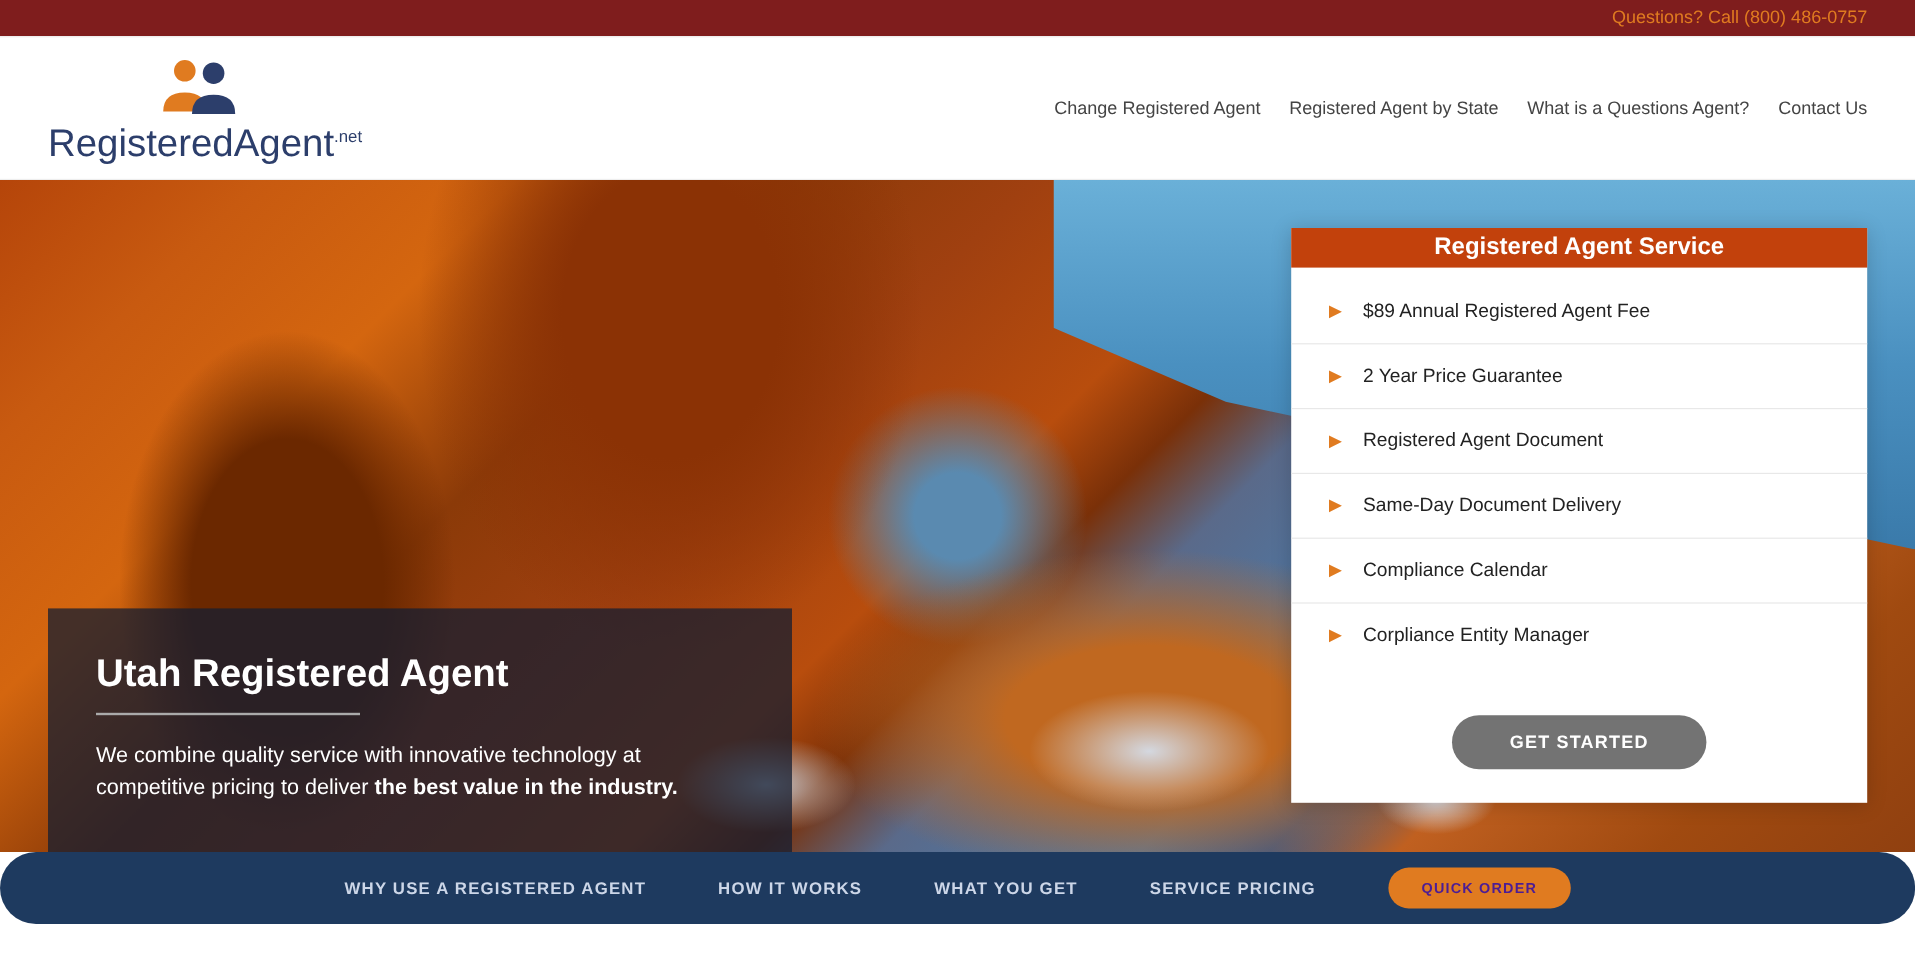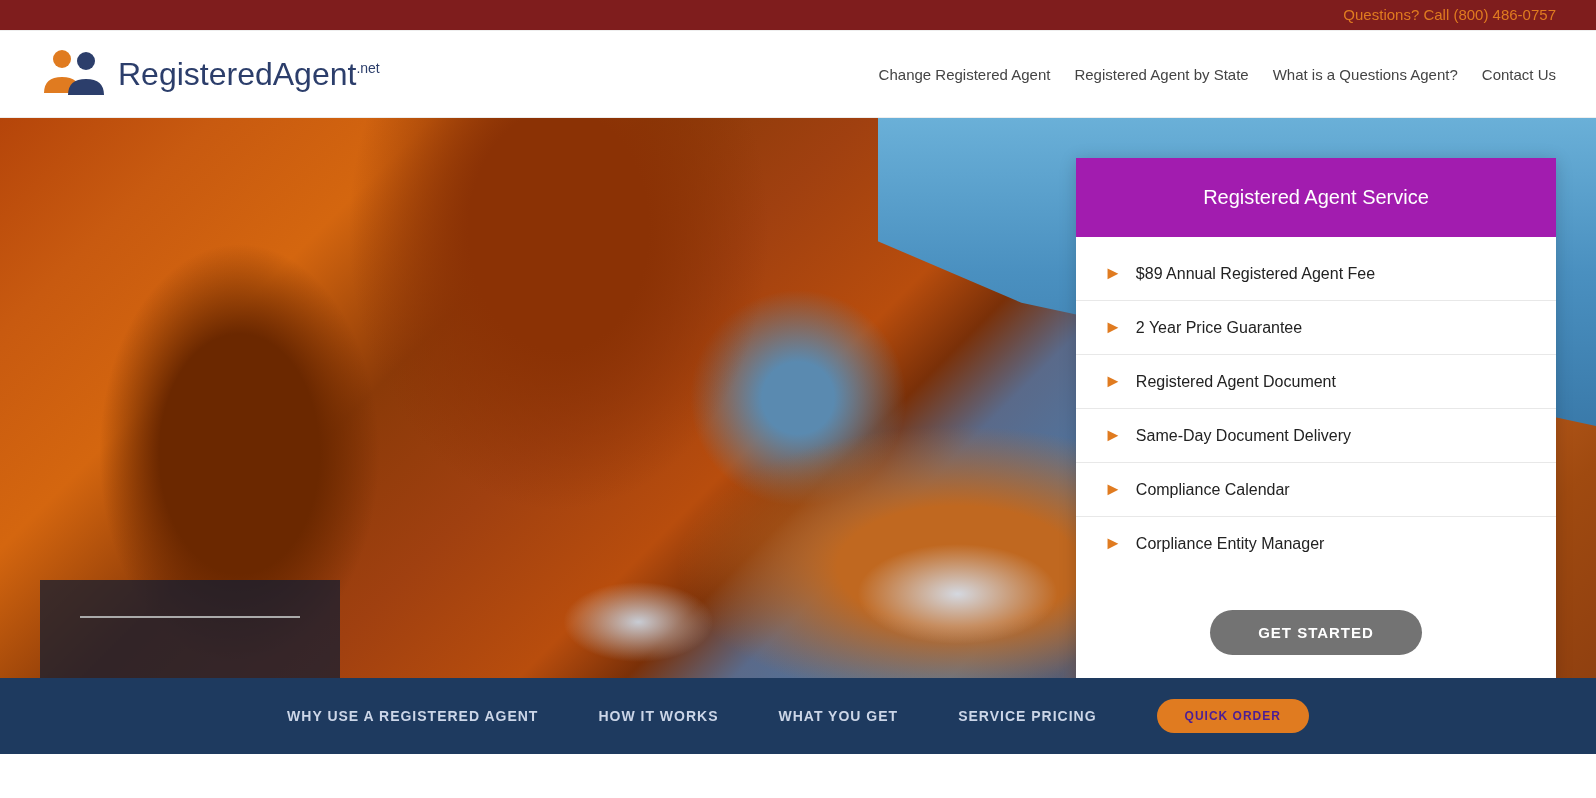--- a/index.html
+++ b/index.html
@@ -25,20 +25,21 @@
       display: flex;
       align-items: center;
       justify-content: space-between;
       padding: 14px 40px 14px 40px;
       border-bottom: 1px solid #eee;
     }
     .logo-area {
       display: flex;
       align-items: center;
       text-decoration: none;
+      flex-direction: column;
     }
     .logo-icon {
       width: 68px;
       height: 58px;
       margin-right: 10px;
     }
     .logo-text {
       font-size: 32px;
       color: #2c3e6b;
       font-weight: 400;
@@ -163,26 +164,26 @@
     
     .service-card {
       background: #fff;
       width: 480px;
       min-width: 480px;
       box-shadow: 0 2px 16px rgba(0,0,0,0.18);
       margin-top: 0;
       align-self: flex-start;
     }
     .service-card-header {
-      background: #a21caf;
+      background: #c2410c;
       color: #fff;
       text-align: center;
-      padding: 28px 0;
+      padding: 5px 0;
       font-size: 20px;
-      font-weight: 400;
+      font-weight: 700;
     }
     .service-card-body {
       padding: 10px 0 24px 0;
     }
     .service-item {
       display: flex;
       align-items: center;
       padding: 16px 28px;
       border-bottom: 1px solid #e8e8e8;
       font-size: 16px;
@@ -215,21 +216,22 @@
     }
 
     
     .bottom-nav {
       background: #1e3a5f;
       display: flex;
       align-items: center;
       justify-content: center;
       gap: 60px;
       padding: 0 40px;
-      height: 76px;
+      height: 60px;
+      border-radius: 31px;
     }
     .bottom-nav a {
       color: #ccd6e8;
       text-decoration: none;
       font-size: 14px;
       letter-spacing: 1px;
       font-weight: 600;
       text-transform: uppercase;
       white-space: nowrap;
     }
@@ -272,21 +274,25 @@
     <a href="#">What is a Questions Agent?</a>
     <a href="#">Contact Us</a>
   </nav>
 </header>
 
 <section class="hero">
   <div class="hero-bg"></div>
   <div class="hero-sky"></div>
   <div class="hero-content">
     <div class="hero-text-box">
+      <h1>Utah Registered Agent</h1>
       <hr>
+      <p>
+        <span>We combine quality service with innovative technology at competitive pricing to deliver </span><strong>the best value in the industry.</strong>
+      </p>
     </div>
 
     <div class="service-card">
       <div class="service-card-header">Registered Agent Service</div>
       <div class="service-card-body">
 
       <div class="service-item">
             <span class="chevron-icon">►</span>
             <span>$89 Annual Registered Agent Fee</span>
           </div>

